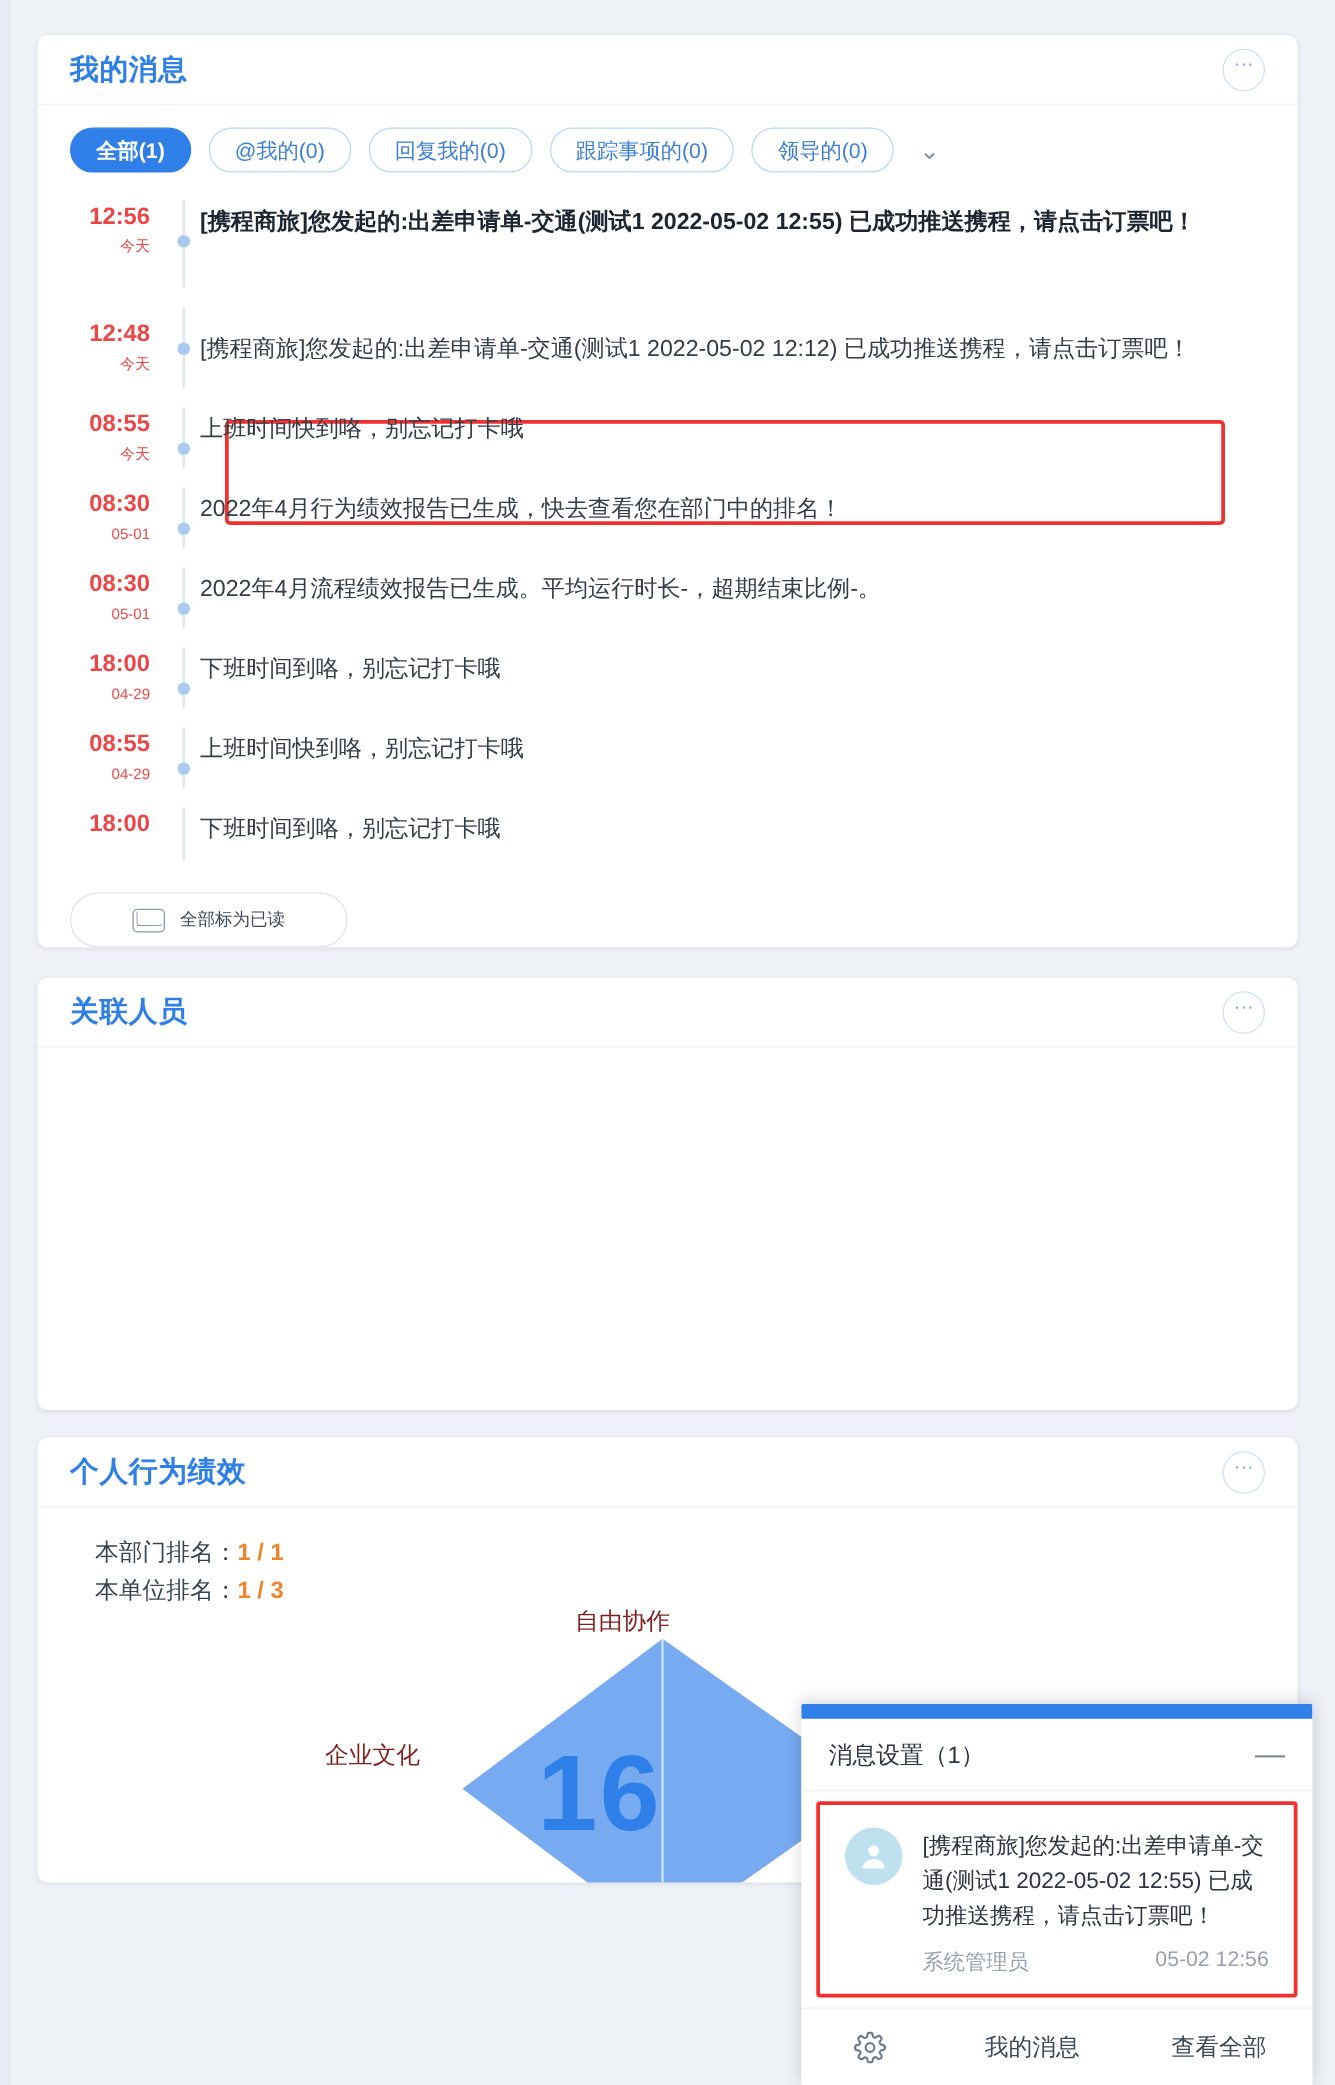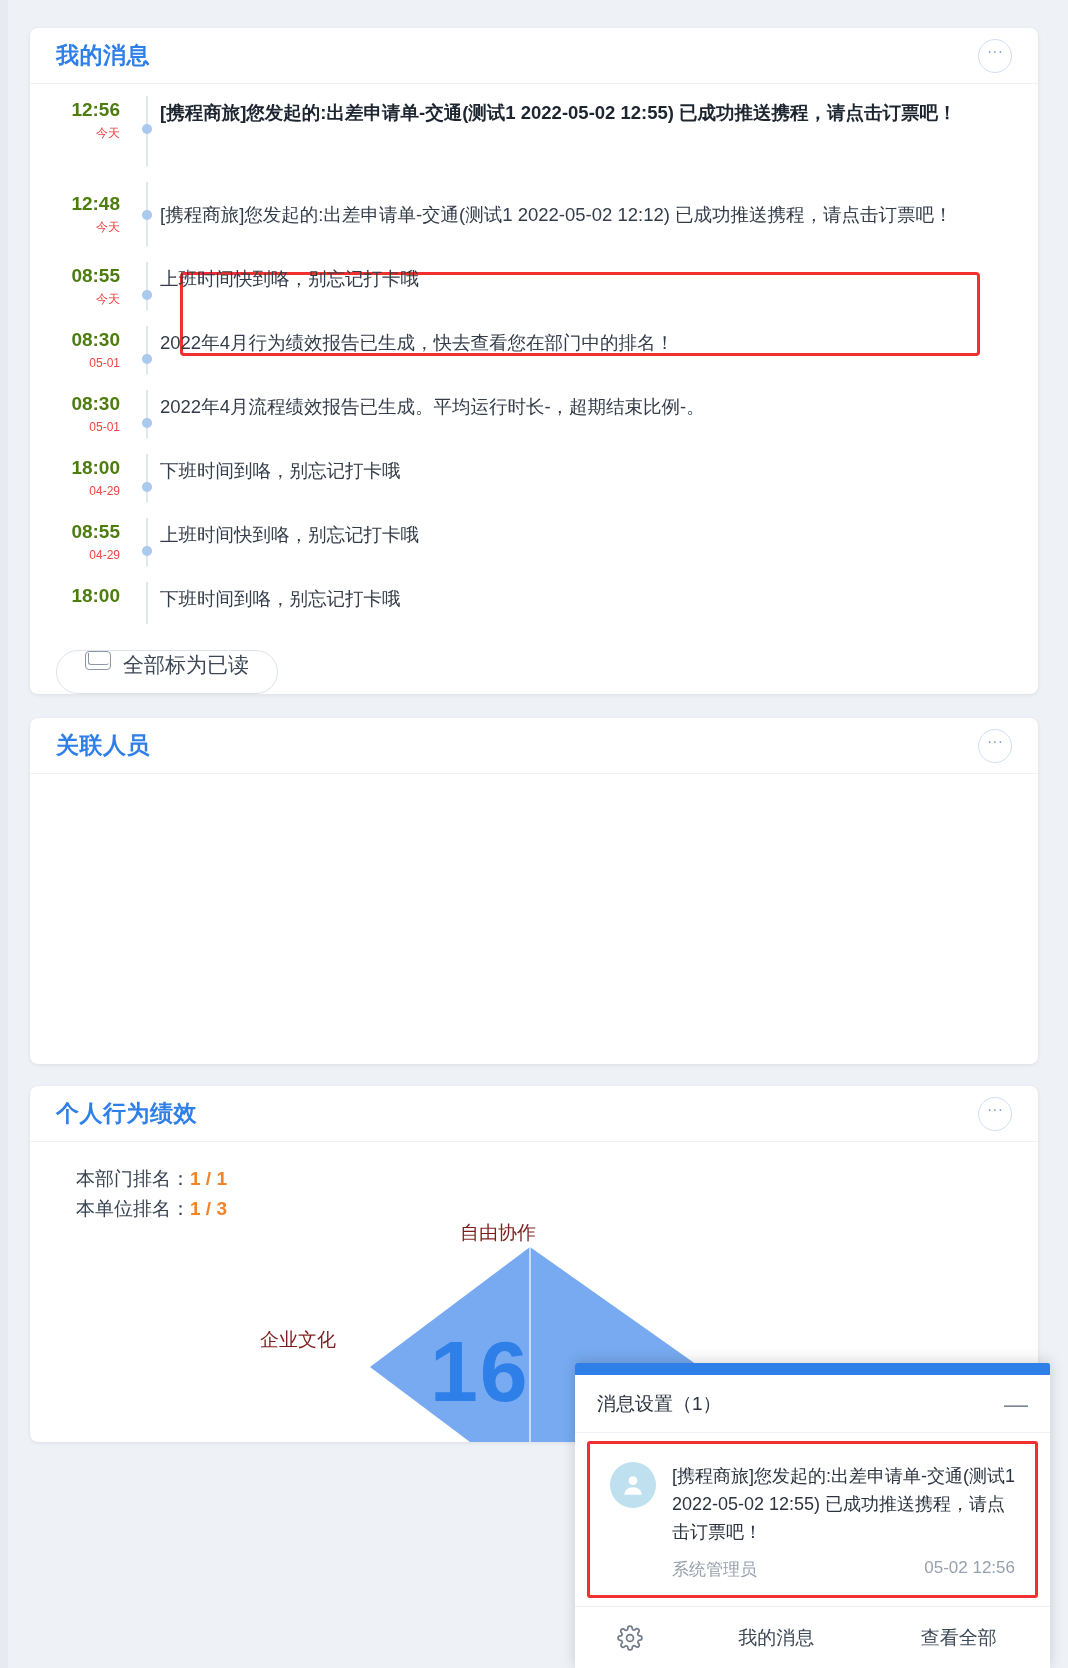--- a/index.html
+++ b/index.html
@@ -98,21 +98,21 @@
   .msg-time {
     width: 78px;
     flex: 0 0 78px;
     text-align: right;
     padding-right: 14px;
     padding-top: 2px;
   }
   .msg-time .t {
     display: block;
     font-size: 19px;
-    color: #4d7c0f;
+    color: #ef4444;
     font-weight: 600;
     line-height: 24px;
   }
   .msg-time .d {
     display: block;
     font-size: 12px;
     color: #ef4444;
     line-height: 22px;
   }
   .rail {
@@ -155,23 +155,24 @@
     pointer-events: none;
   }
 
   .mark-read {
     margin: 18px 26px 24px 26px;
     border: 1px solid #dde3ea;
     border-radius: 22px;
     height: 44px;
     width: 222px;
     display: flex;
+    align-items: center;
     justify-content: center;
     gap: 12px;
-    font-size: 21px;
+    font-size: 14px;
     color: #3c4856;
     cursor: pointer;
     background: #fff;
   }
   .env-icon { width: 26px; height: 19px; border: 1.6px solid #8d98a6; border-radius: 4px; position: relative; }
   .env-icon:before {
     content: ""; position: absolute; left: 2px; top: 1px;
     width: 20px; height: 11px;
     border-left: 1.6px solid #8d98a6; border-bottom: 1.6px solid #8d98a6;
     transform: skewY(0deg);
@@ -193,21 +194,21 @@
     color: #2f7fe8;
     font-weight: 700;
     letter-spacing: 2px;
   }
 
   
   .popup {
     position: absolute;
     right: 18px;
     bottom: 0;
-    width: 475px;
+    width: 409px;
     background: #ffffff;
     box-shadow: 0 -2px 14px rgba(0,0,0,0.16);
     border-radius: 2px 2px 0 0;
     overflow: hidden;
   }
   .popup-topbar { height: 12px; background: #2f7fe8; }
   .popup-head {
     height: 58px;
     display: flex; align-items: center; justify-content: space-between;
     padding: 0 22px;
@@ -268,20 +269,28 @@
 <div class="edge"></div>
 
 <div class="page">
 
   <div class="card">
     <div class="card-header">
       <span class="card-title">我的消息</span>
       <span class="more-btn">···</span>
     </div>
 
+    <div class="tabs">
+      <div class="tab active">全部(1)</div>
+      <div class="tab">@我的(0)</div>
+      <div class="tab">回复我的(0)</div>
+      <div class="tab">跟踪事项的(0)</div>
+      <div class="tab">领导的(0)</div>
+      <div class="tab-caret">⌄</div>
+    </div>
 
     <div class="msg-list">
 
       <div class="msg-row unread" style="min-height:86px;">
         <div class="msg-time">
           <span class="t">12:56</span>
           <span class="d">今天</span>
         </div>
         <div class="rail">
             <span class="dot"></span>

